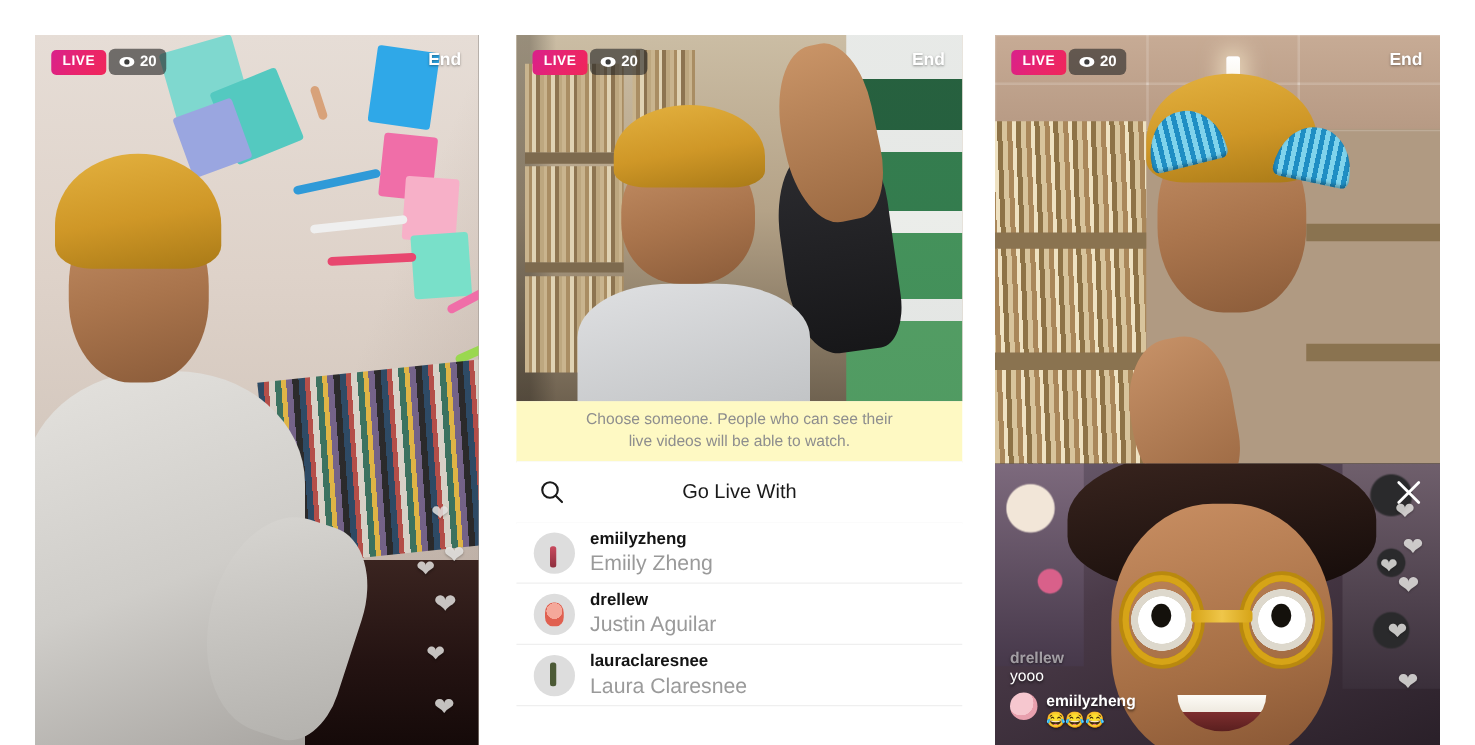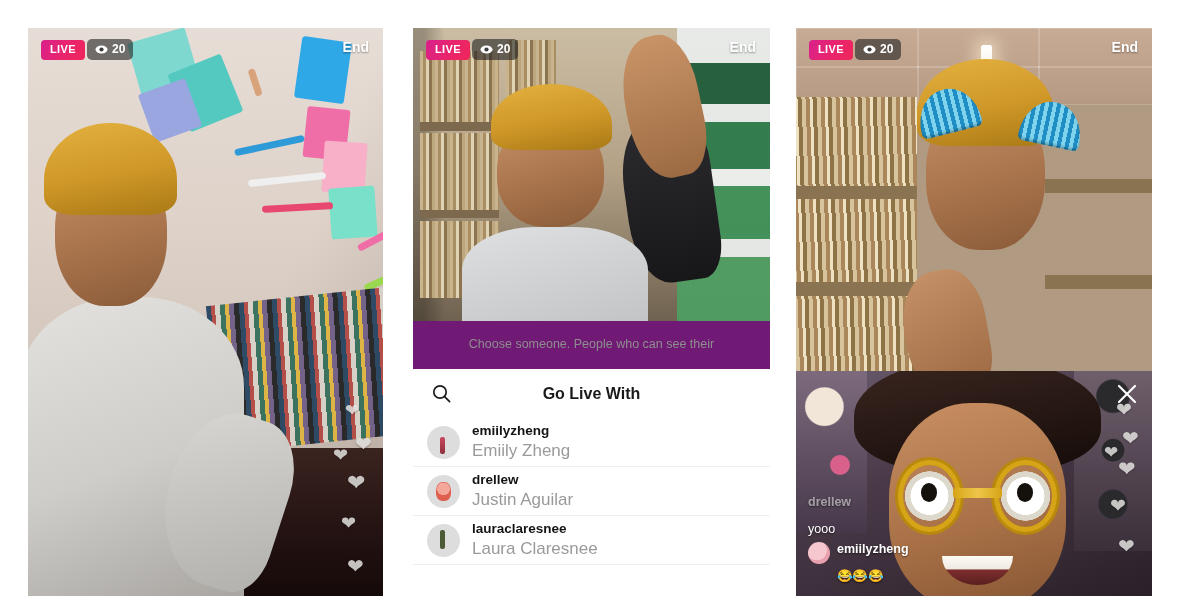--- a/index.html
+++ b/index.html
@@ -262,43 +262,42 @@
   }
   .cmt .body { min-width:0; }
   .cmt .u {
     color:#fff; font-size:12.5px; font-weight:bold; line-height:1.2;
     text-shadow:0 1px 2px rgba(0,0,0,.55);
   }
   .cmt .u.faded { color: rgba(255,255,255,.55); font-weight:bold; }
   .cmt .t {
     color:#fff; font-size:12.5px; line-height:1.25;
     text-shadow:0 1px 2px rgba(0,0,0,.55);
-    margin-top:12px;
   }
 
   
   .instruction {
     position:absolute; left:0; top:293px; width:100%; height:48px;
-    background:#701a75;
+    background:#fef9c3;
     border-bottom:1px solid #e4e4e4;
     display:flex; flex-direction:column; align-items:center; justify-content:center;
     text-align:center;
   }
   .instruction div {
     color:#8e8e8e; font-size:12.5px; line-height:1.42;
   }
   .sheet-head {
     position:absolute; left:0; top:341px; width:100%; height:49px;
     background:#fff; border-bottom:1px solid #efefef;
     display:flex; align-items:center;
   }
   .sheet-head .srch { position:absolute; left:19px; top:15px; }
   .sheet-head .ttl {
     width:100%; text-align:center;
-    font-size:16px; font-weight:bold; color:#1a1a1a;
+    font-size:16px; font-weight:normal; color:#1a1a1a;
   }
   .user-list { position:absolute; left:0; top:390px; width:100%; bottom:0; background:#fff; }
   .user-row {
     position:relative; height:49px;
     display:flex; align-items:center; padding:0 14px 0 14px;
     border-bottom:1px solid #efefef; box-sizing:border-box;
   }
   .user-row .avatar {
     width:33px; height:33px; border-radius:50%; flex:none; margin-right:12px;
     background:#ddd; position:relative; overflow:hidden;
@@ -420,20 +419,21 @@
             <ellipse cx="6.5" cy="4.5" rx="6" ry="4" fill="#fff"></ellipse>
             <circle cx="6.5" cy="4.5" r="2.1" fill="#3d3d3d"></circle>
           </svg>
       </span>
       <span>20</span>
     </div>
     <div class="end-btn">End</div>
 
     <div class="instruction">
       <div>Choose someone. People who can see their</div>
+      <div>live videos will be able to watch.</div>
     </div>
 
     <div class="sheet-head">
       <span class="srch">
         <svg width="19" height="19" viewBox="0 0 19 19">
             <circle cx="8" cy="8" r="6.2" fill="none" stroke="#1a1a1a" stroke-width="1.7"></circle>
             <line x1="12.6" y1="12.6" x2="17.6" y2="17.6" stroke="#1a1a1a" stroke-width="1.7" stroke-linecap="round"></line>
           </svg>
       </span>
       <span class="ttl">Go Live With</span>

